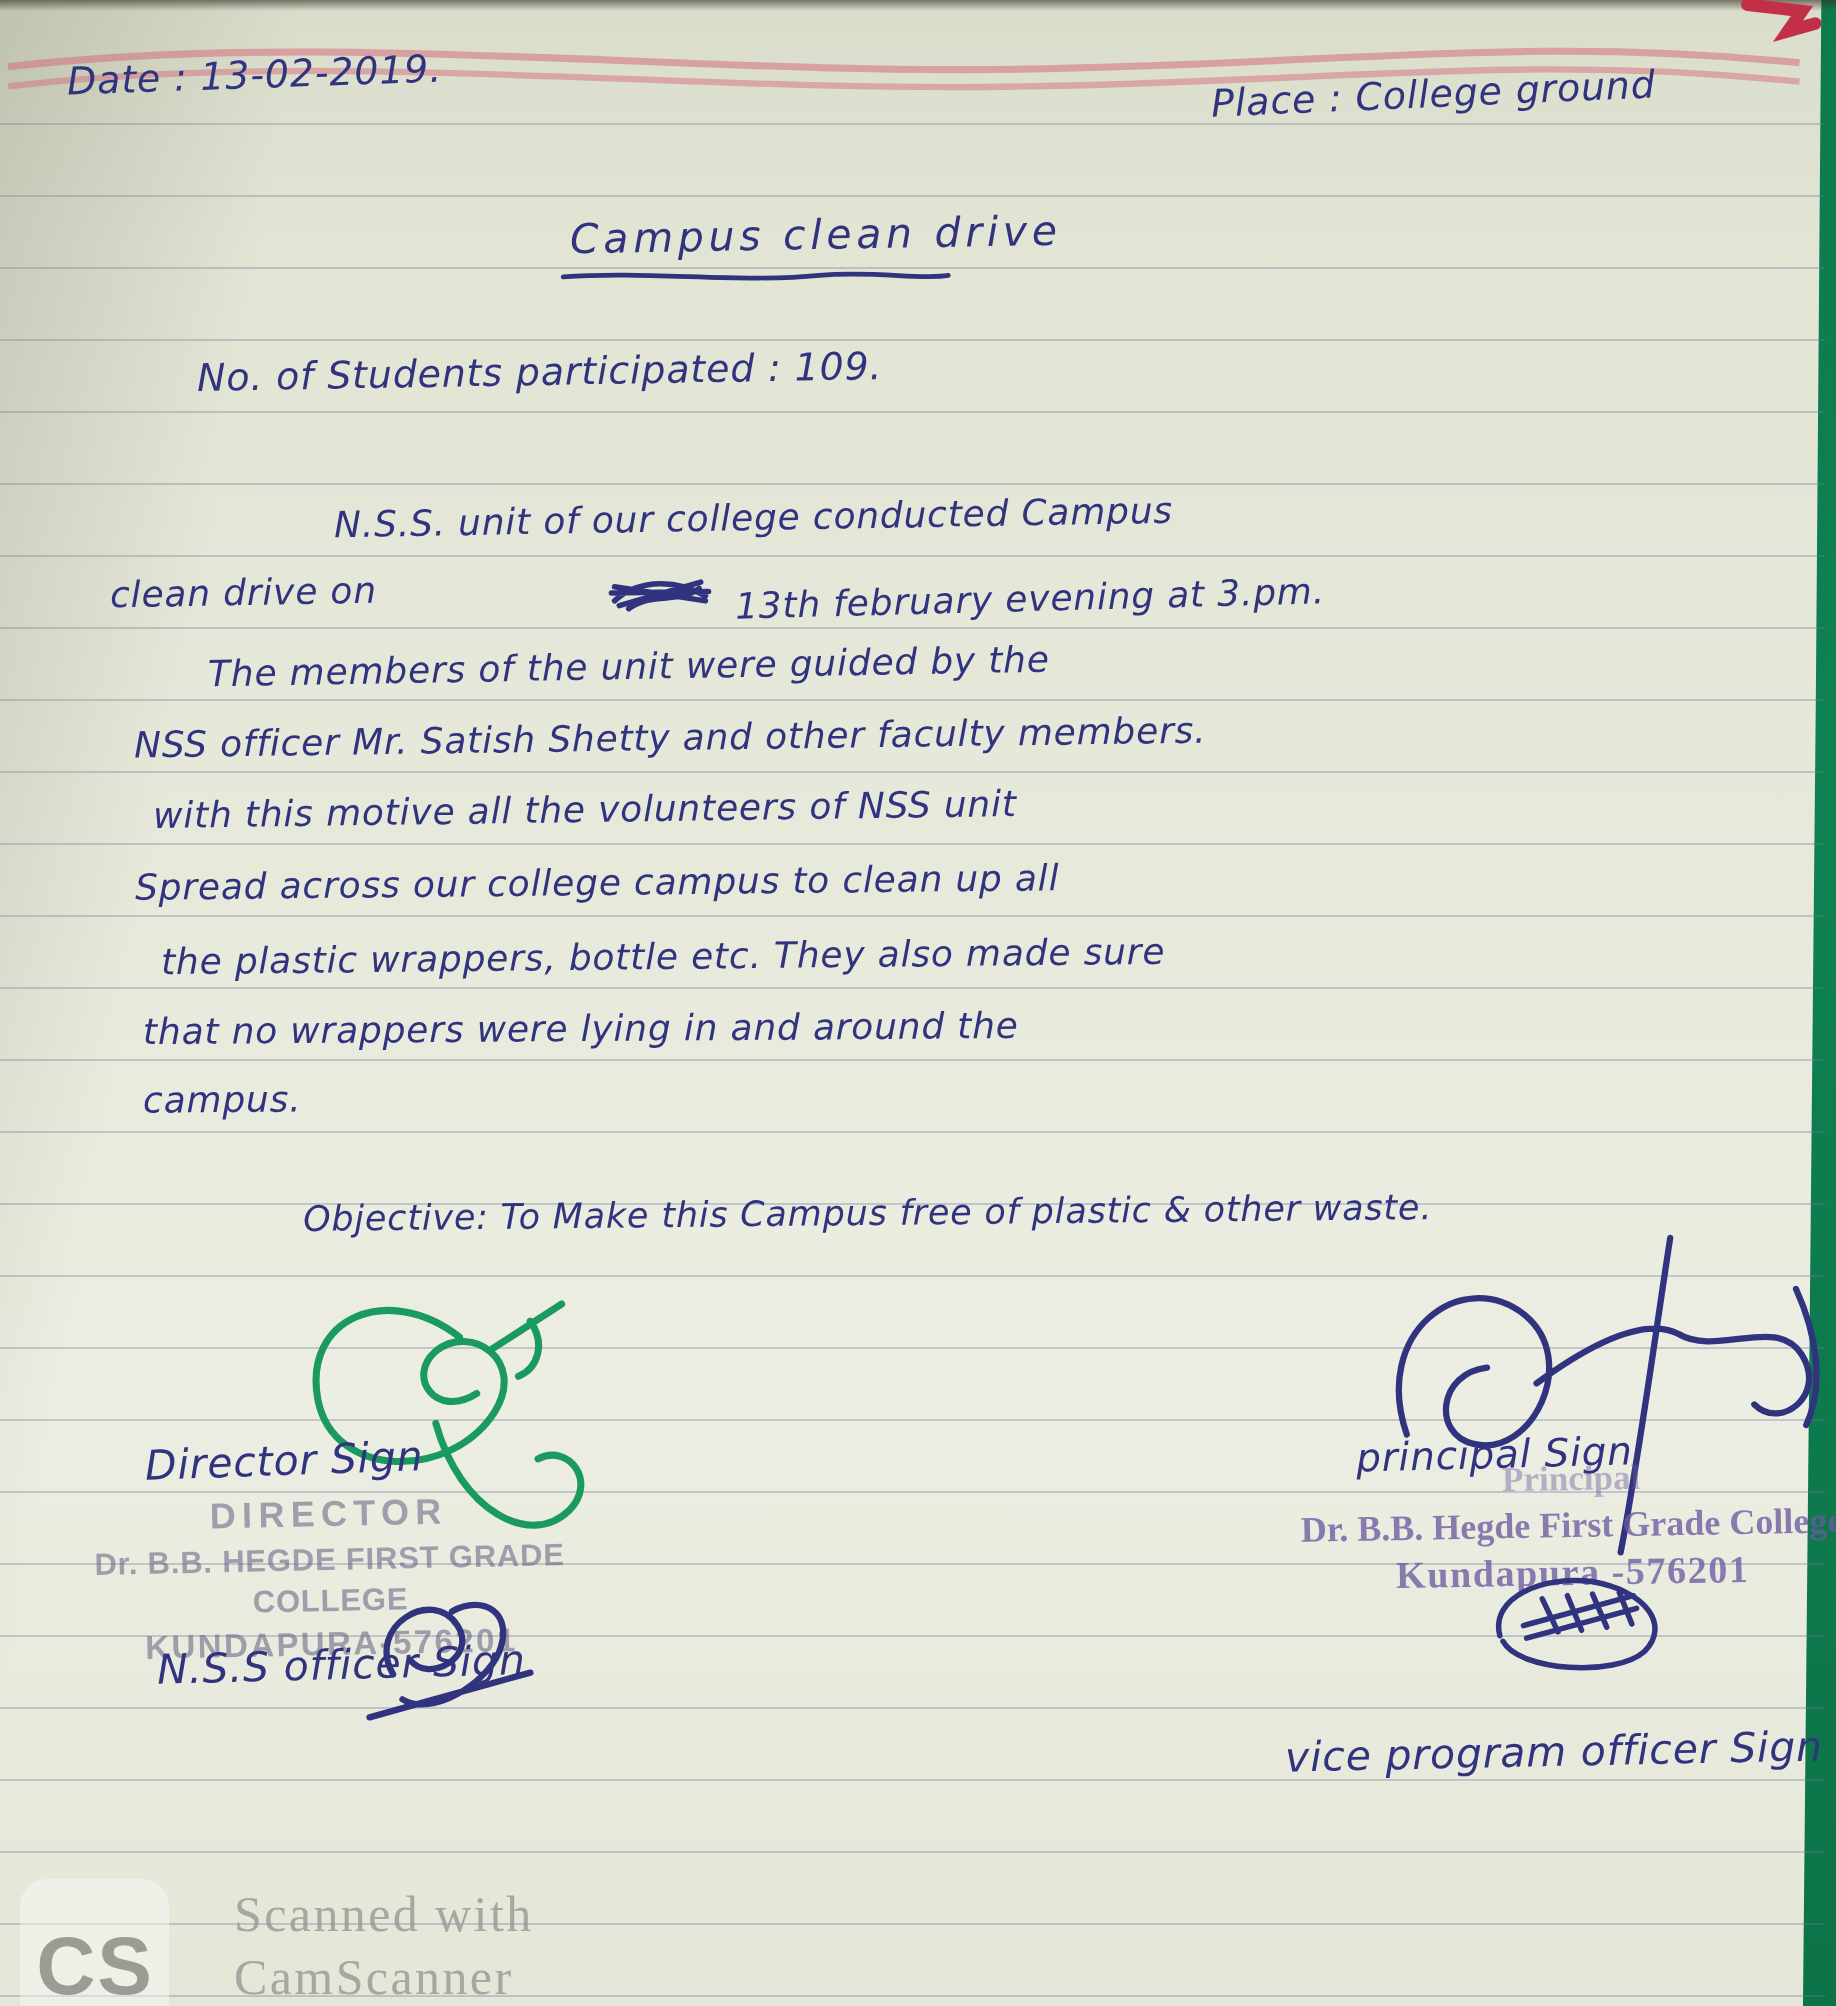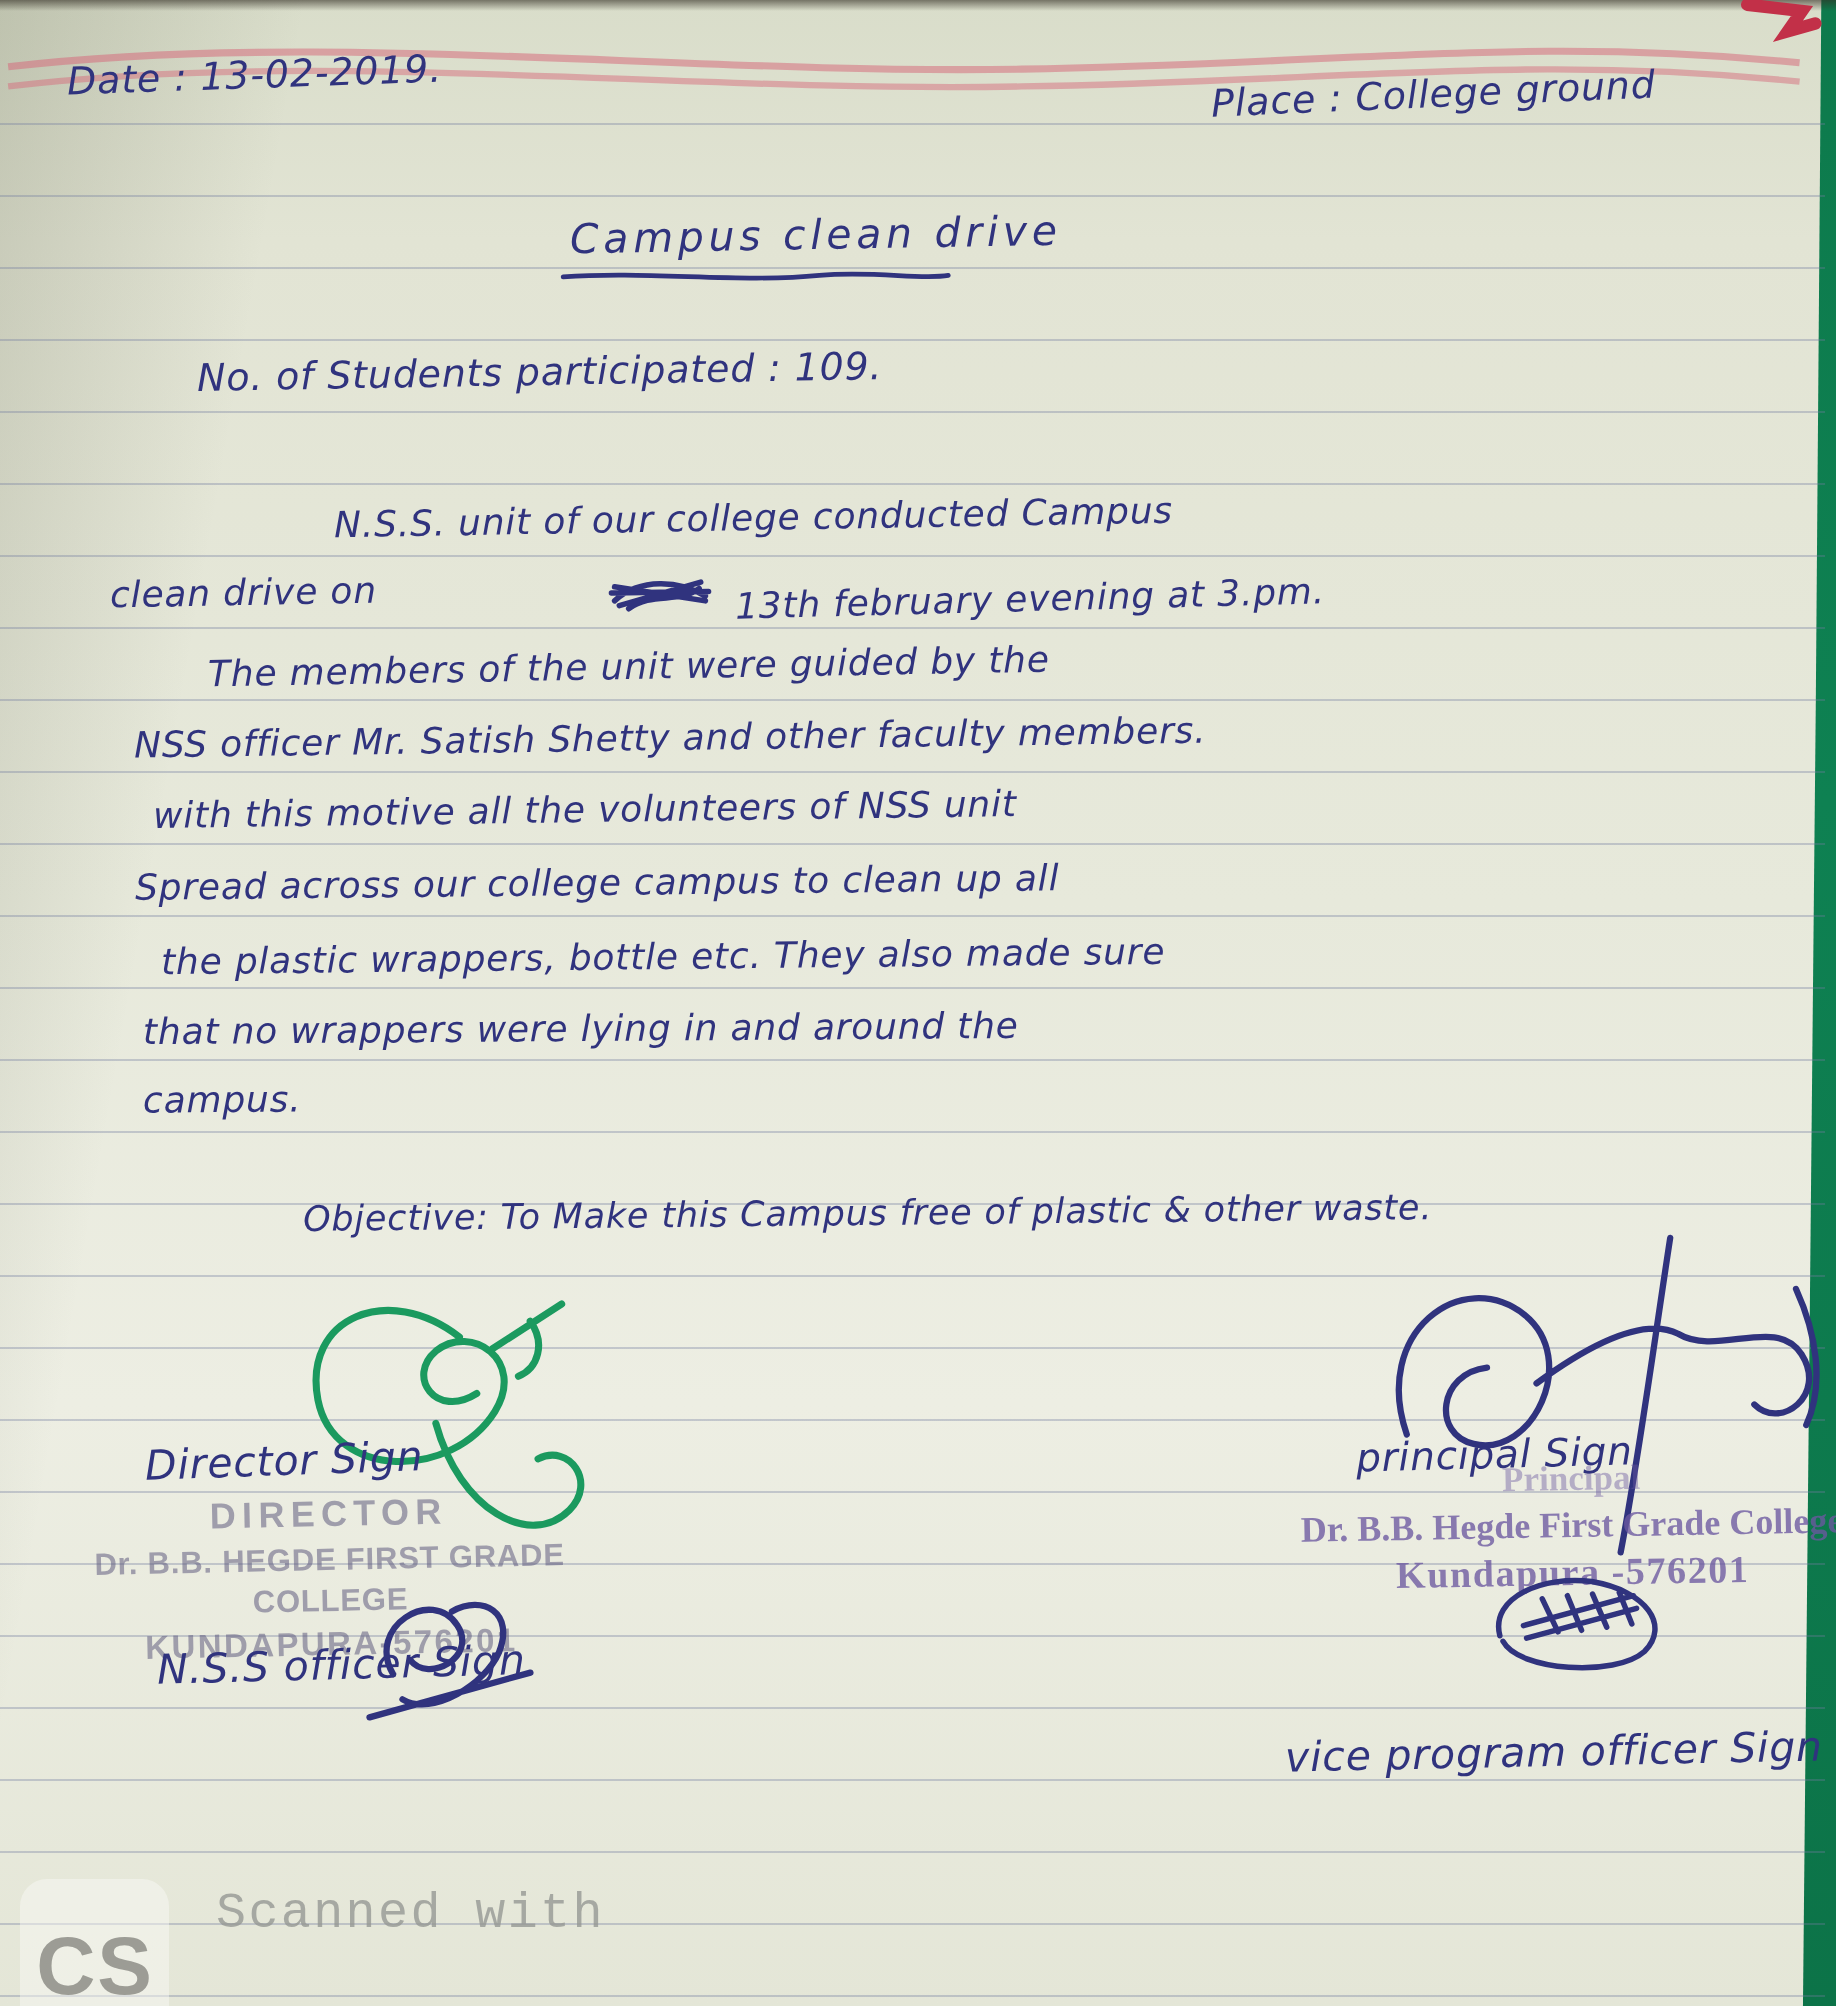--- a/index.html
+++ b/index.html
@@ -55,23 +55,23 @@
     font-family:"Liberation Serif",serif;font-weight:600;
     color:rgba(108,88,160,.78);
     transform:rotate(-1deg);
     line-height:1.3;
   }
   .stamp-right .s1{font-size:35px;opacity:.55;}
   .stamp-right .s2{font-size:36px;}
   .stamp-right .s3{font-size:38px;letter-spacing:1.6px;}
   .watermark-text{
     position:absolute;
-    font-family:Liberation Mono, monospace;
+    font-family:Liberation Serif, serif;
     color:rgba(148,150,146,.78);
-    font-size:50px;letter-spacing:2.4px;
+    font-size:50px;letter-spacing:2.4px;margin-left:18px;
   }
   .cs-badge{
     position:absolute;left:20.4px;top:1879px;width:149px;height:173px;
     background:rgba(250,250,248,.45);
     border-radius:27px;
     display:flex;align-items:center;justify-content:center;
   }
   .cs-badge span{
     font-family:"Liberation Sans",sans-serif;font-weight:700;
     font-size:82px;color:rgba(146,146,140,.9);letter-spacing:1.6px;
@@ -169,15 +169,16 @@
              M68,82 L208,44 M72,98 L212,60
              M92,48 l20,42 m12,-46 l18,44 m14,-46 l18,42 m16,-44 l16,40" class="inkline" stroke-width="7"></path>
   </svg>
 
   <div class="hw" style="left:1285px;top:1728px;transform:rotate(-1.2deg);font-size:41px;">vice program officer Sign</div>
 
   <div class="cs-badge">
     <span>CS</span>
   </div>
   <div class="watermark-text" style="left:216px;top:1885px;">Scanned with</div>
+  <div class="watermark-text" style="left:216px;top:1948px;">CamScanner</div>
 
 </div>
 
 
 </body></html>

